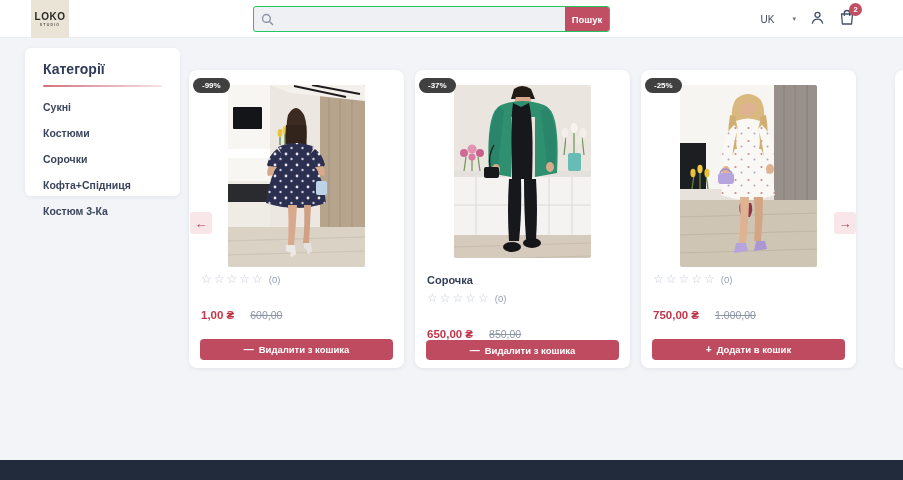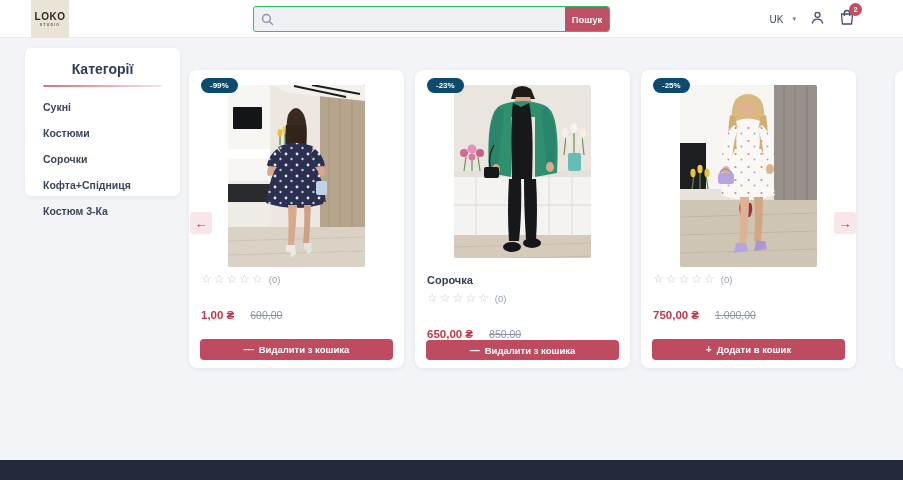--- a/index.html
+++ b/index.html
@@ -10,36 +10,36 @@
   
   .header { position:absolute; top:0; left:0; width:903px; height:38px; background:#ffffff; border-bottom:1px solid #e9ebef; z-index:5; }
   .logo { position:absolute; left:31px; top:0; width:38px; height:38px; background:#eae4d7; display:flex; flex-direction:column; align-items:center; justify-content:center; cursor:pointer; }
   .logo-title { font-size:10px; font-weight:700; letter-spacing:0.5px; color:#2a2a28; }
   .logo-sub { font-size:3.5px; font-weight:700; letter-spacing:1.2px; color:#55514a; margin-top:1px; }
   .search-wrap { position:absolute; left:253px; top:6px; width:357px; height:26px; display:flex; background:#eef0f4; border:1px solid #22c55e; border-radius:3px; overflow:hidden; }
   .search-icon { width:26px; display:flex; align-items:center; justify-content:center; }
   .search-input { flex:1; border:none; outline:none; background:transparent; font-size:11px; color:#3c4760; padding:0 4px; }
   .search-btn { width:44px; border:none; background:#c14f63; color:#fff; font-size:9.5px; font-weight:700; cursor:pointer; font-family:inherit; }
   .hdr-right { position:absolute; right:48px; top:0; height:38px; display:flex; align-items:center; gap:14px; }
-  .lang { display:flex; align-items:center; gap:9px; font-size:10px; color:#3f4a5e; cursor:pointer;margin-left:22px; }
+  .lang { display:flex; align-items:center; gap:18px; font-size:10px; color:#3f4a5e; cursor:pointer;margin-left:22px; }
   .lang-caret { font-size:7px; color:#6b7588; }
   .icon-btn { position:relative; display:flex; align-items:center; cursor:pointer; }
   .cart-badge { position:absolute; top:-6px; right:-7px; min-width:13px; height:13px; border-radius:50%; background:#c14f63; color:#fff; font-size:7.5px; font-weight:700; display:flex; align-items:center; justify-content:center; }
 
   
   .sidebar { position:absolute; left:25px; top:48px; width:155px; height:148px; background:#fff; border-radius:6px; box-shadow:0 1px 4px rgba(30,40,70,0.07); padding:13px 18px; }
-  .sidebar-title { font-size:14px; font-weight:700; color:#2f3b58;text-align:center; }
+  .sidebar-title { font-size:14px; font-weight:700; color:#2f3b58; }
   .sidebar-underline { height:2px; margin-top:8px; background:linear-gradient(to right,#d4717f,#f6e3e5); border-radius:2px; }
   .cat-item { font-size:10.5px; font-weight:700; color:#3b455c; margin-top:14px; cursor:pointer; }
 
   
   .page-title { position:absolute; left:189px; top:48px; font-size:17px; font-weight:700; color:#2f3b58; }
   .card { position:absolute; top:70px; width:215px; height:298px; background:#fff; border-radius:8px; box-shadow:0 1px 4px rgba(30,40,70,0.08); display:flex; flex-direction:column; }
   .card.c0 { left:189px; } .card.c1 { left:415px; } .card.c2 { left:641px; } .card.c3 { left:895px; }
-  .badge { position:absolute; top:8px; left:12px; background:#0c4a6e; color:#fff; font-size:8px; font-weight:700; padding:3px 9px; border-radius:9px; z-index:2; }
+  .badge { position:absolute; top:8px; left:4px; background:#404040; color:#fff; font-size:8px; font-weight:700; padding:3px 9px; border-radius:9px; z-index:2; }
   .pimg { width:137px; height:182px; margin:15px auto 0; border-radius:2px; overflow:hidden; }
   .pimg svg { display:block; }
   .pname { font-size:11px; font-weight:700; color:#333e58; padding:0 12px; margin-top:16px; cursor:pointer; }
   .stars-row { display:flex; align-items:center; gap:2px; padding:0 12px; margin-top:6px; }
   .star { font-size:12px; color:#c5ccd6; line-height:1; }
   .rating-count { font-size:9.5px; color:#97a0b0; margin-left:4px; }
   .price-row { display:flex; align-items:baseline; gap:16px; padding:0 12px; margin-top:24px; }
   .price { font-size:11.5px; font-weight:700; color:#c0374a; }
   .old-price { font-size:10.5px; color:#8b95a6; text-decoration:line-through; }
   .cart-btn { margin:auto 11px 8px; height:21px; border:none; border-radius:4px; background:#bf4b60; color:#fff; font-size:9.5px; font-weight:700; display:flex; align-items:center; justify-content:center; gap:5px; cursor:pointer; font-family:inherit; }
@@ -175,21 +175,21 @@
       <span class="price">1,00 ₴</span>
       <span class="old-price">600,00</span>
     </div>
     <button class="cart-btn">
       <span class="btn-ico">—</span>
       <span>Видалити з кошика</span>
     </button>
   </div>
 
   <div class="card c1">
-    <span class="badge">-23%</span>
+    <span class="badge">-37%</span>
     <div class="pimg">
       <svg width="137" height="182" viewBox="0 0 137 182">
         <rect width="137" height="182" fill="#eae5df"></rect>
         <rect x="0" y="92" width="137" height="60" fill="#f4f3f1"></rect>
         <rect x="0" y="86" width="137" height="6" fill="#e4e1dc"></rect>
         <line x1="22" y1="92" x2="22" y2="150" stroke="#dcdad6" stroke-width="1"></line>
         <line x1="95" y1="92" x2="95" y2="150" stroke="#dcdad6" stroke-width="1"></line>
         <line x1="118" y1="92" x2="118" y2="150" stroke="#dcdad6" stroke-width="1"></line>
         <line x1="0" y1="120" x2="137" y2="120" stroke="#dcdad6" stroke-width="1"></line>
         <rect x="0" y="150" width="137" height="32" fill="#d6cabc"></rect>

